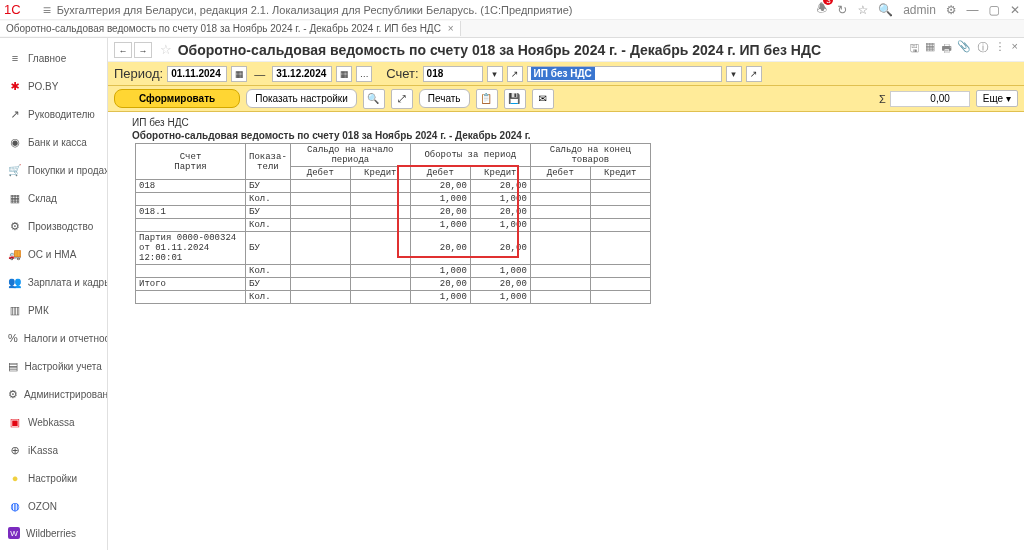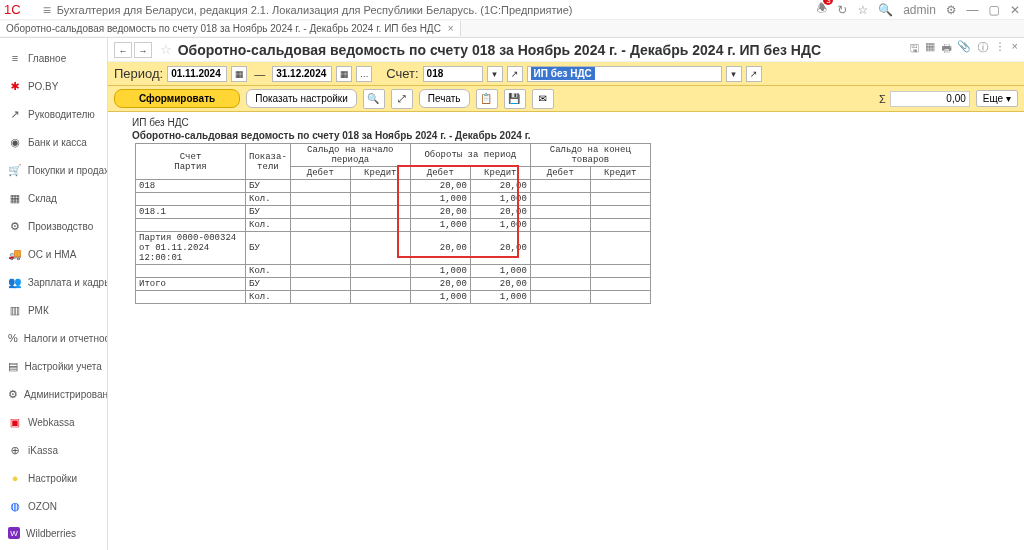--- a/index.html
+++ b/index.html
@@ -48,21 +48,21 @@
     .dash { margin: 0 3px; }
     .org-highlight { background: #3a76d0; color: #fff; padding: 1px 3px; }
     
     
     .toolbar { height: 26px; background: #ffeb99; display: flex; align-items: center; padding: 0 6px; gap: 6px; border-bottom: 1px solid #e0c050; }
     .btn-primary { background: #ffd633; border: 1px solid #d4a800; padding: 3px 24px; font-size: 10px; font-weight: bold; cursor: pointer; border-radius: 8px; }
     .btn { background: #fff; border: 1px solid #bbb; padding: 3px 8px; font-size: 10px; cursor: pointer; border-radius: 6px; }
     .btn-icon { background: #fff; border: 1px solid #bbb; width: 22px; height: 20px; display: inline-flex; align-items: center; justify-content: center; cursor: pointer; border-radius: 2px; font-size: 10px; }
     .toolbar-spacer { flex: 1; }
     .sum-box { display: flex; align-items: center; gap: 4px; }
-    .sum-box input { width: 80px; height: 16px; border: 1px solid #ccc; text-align: right; padding-right: 3px; font-size: 10px; }
+    .sum-box input { width: 80px; height: 16px; border: 1px solid #ccc; text-align: right; padding-right: 19px; font-size: 10px; }
     .more-btn { background: #fff; border: 1px solid #bbb; padding: 2px 6px; font-size: 10px; cursor: pointer; border-radius: 2px; }
     
     
     .report { flex: 1; background: #fff; padding: 4px; overflow: auto; }
     .report-org { font-size: 10px; padding: 1px 0 1px 20px; }
     .report-title { font-size: 10px; font-weight: bold; padding: 1px 0 2px 20px; }
     
     table.report-table { border-collapse: collapse; font-size: 9px; margin-left: 20px; }
     table.report-table th, table.report-table td { border: 1px solid #999; padding: 1px 3px; }
     table.report-table th { font-weight: normal; text-align: center; background: #fff; }

